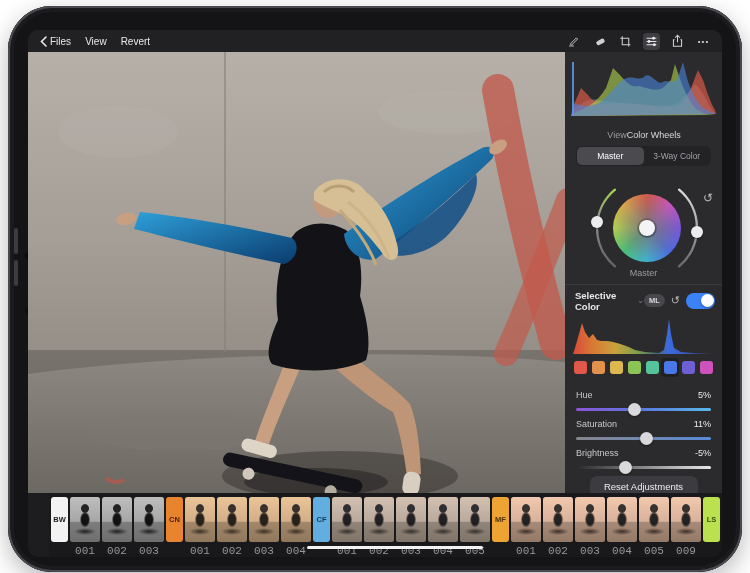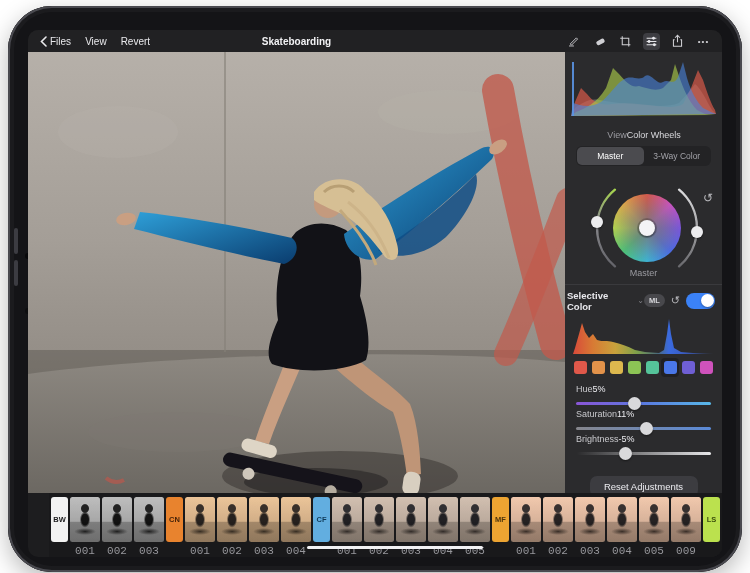--- a/index.html
+++ b/index.html
@@ -38,35 +38,35 @@
   .wheelarea{position:absolute;left:0;top:116px;width:157px;height:104px;}
   .wheel{position:absolute;left:48px;top:142px;width:68px;height:68px;border-radius:50%;
          background:radial-gradient(circle,rgba(120,120,124,1) 0%,rgba(120,120,124,.55) 35%,rgba(120,120,124,0) 72%),
                     conic-gradient(#d4584a,#c852c0,#7a55dc,#4a6ae4,#3cb4d4,#4cc276,#b4d44e,#dca84a,#d4584a);}
   .wheel-knob{position:absolute;left:50%;top:50%;width:16px;height:16px;margin:-8px 0 0 -8px;border-radius:50%;
               background:#f4f4f6;box-shadow:0 0 0 2px rgba(0,0,0,.18),0 1px 2px rgba(0,0,0,.4);}
   .arc-handle{position:absolute;width:12px;height:12px;border-radius:50%;background:#ececee;box-shadow:0 1px 2px rgba(0,0,0,.45);}
   .wheel-reset{position:absolute;right:9px;top:140px;color:#b9b9bd;font-size:12px;line-height:12px;}
   .wheel-caption{position:absolute;left:0;width:157px;top:216px;text-align:center;color:#9b9ba1;font-size:9px;}
   .pdivider{position:absolute;left:0;top:232px;width:157px;height:1px;background:#3a3a3d;}
-  .selhead{position:absolute;left:2px;right:7px;top:240px;height:17px;display:flex;align-items:center;}
+  .selhead{position:absolute;left:10px;right:7px;top:240px;height:17px;display:flex;align-items:center;}
   .seltitle{color:#e8e8ec;font-size:9.5px;font-weight:bold;}
   .selchev{color:#7f7f85;font-size:8px;margin-left:3px;}
   .selctrl{margin-left:auto;display:flex;align-items:center;gap:6px;}
   .mlbadge{background:#48484c;color:#d8d8dc;font-size:7.5px;font-weight:bold;border-radius:8px;padding:2px 5px;}
   .sel-reset{color:#b9b9bd;font-size:11px;line-height:11px;}
   .toggle{width:29px;height:16px;border-radius:9px;position:relative;}
   .toggle .tknob{position:absolute;right:1.5px;top:1.5px;width:13px;height:13px;border-radius:50%;background:#fff;box-shadow:0 1px 2px rgba(0,0,0,.35);}
   .hist2{position:absolute;left:8px;top:262px;width:141px;height:40px;}
   .swatches{position:absolute;left:7px;right:7px;top:306px;height:19px;display:flex;justify-content:space-between;}
   .swatch-wrap{width:19px;height:19px;border-radius:4px;display:flex;align-items:center;justify-content:center;}
   .swatch-wrap.sel{background:#202023;}
   .swatch{width:13px;height:13px;border-radius:3px;}
   .sliders{position:absolute;left:11px;right:11px;top:330px;}
-  .srow{display:flex;justify-content:flex-start;align-items:center;height:13px;}
+  .srow{display:flex;justify-content:space-between;align-items:center;height:13px;margin-top:6px;}
   .slabel{color:#c9c9cd;font-size:9px;}
   .sval{color:#ececf0;font-size:9px;}
   .track{position:relative;height:3px;border-radius:2px;margin:7px 0 2px 0;}
   .track-hue{background:linear-gradient(90deg,#8a55d6,#5a7ae0,#58b8e8);}
   .track-saturation{background:linear-gradient(90deg,#86868c,#5a8ad8);}
   .track-brightness{background:linear-gradient(90deg,#2a2a2c,#e8e8ea);}
   .knob{position:absolute;top:50%;width:13px;height:13px;margin:-6.5px 0 0 -6.5px;border-radius:50%;
         background:#d9d9db;box-shadow:0 1px 2px rgba(0,0,0,.45);}
   .reset-btn{position:absolute;left:50%;transform:translateX(-50%);top:424px;width:108px;height:21px;
              background:#3c3c40;border-radius:7px;color:#ececf0;font-size:9.5px;display:flex;align-items:center;justify-content:center;}
@@ -97,21 +97,20 @@
 <div class="device">
   <div class="vol-btn" style="top:222px"></div>
   <div class="vol-btn" style="top:254px"></div>
   <div class="cam-dot" style="top:247px"></div>
   <div class="cam-dot" style="top:302px;opacity:.6"></div>
 </div>
 
 <div class="screen">
 
   <div class="tbar">
-    <div class="ttitle">Skateboarding</div>
     <div class="tbar-left">
       <div class="tbtn">
         <span>
           <svg width="7" height="11" viewBox="0 0 7 11">
               <path d="M6,1 L1.5,5.5 L6,10" stroke="#e9e9ec" stroke-width="1.6" fill="none" stroke-linecap="round"></path>
             </svg>
         </span>
         <span>Files</span>
       </div>
       <div class="tbtn">

